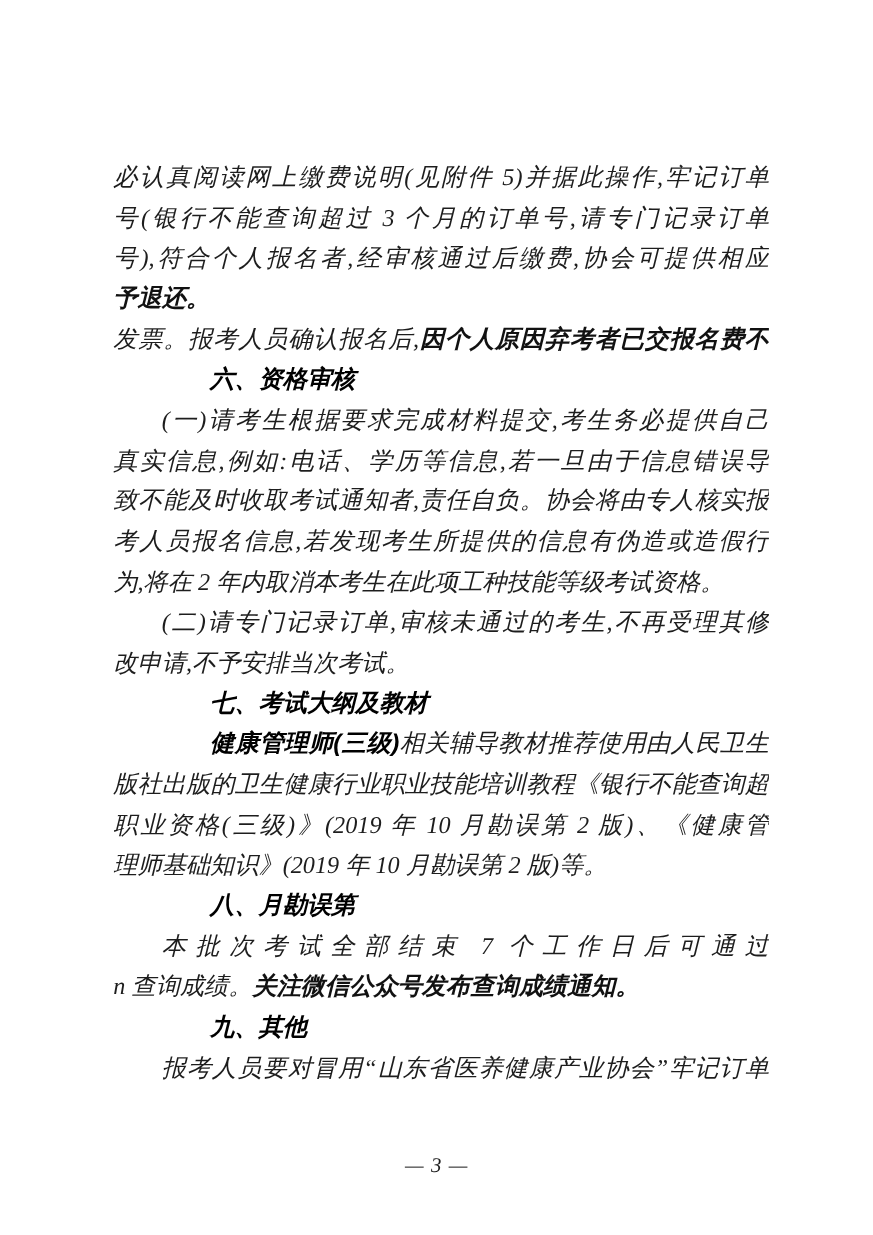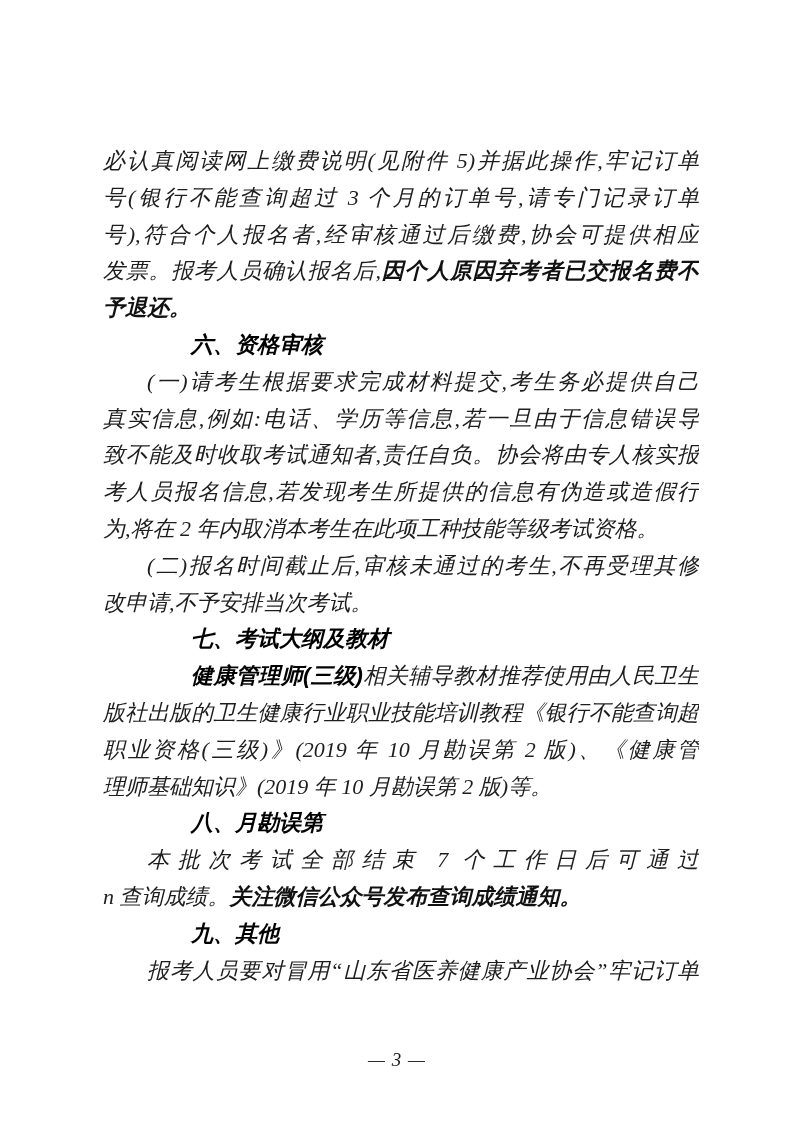--- a/index.html
+++ b/index.html
@@ -71,37 +71,37 @@
 <div class="page">
 
   <div class="doc">
 
     <p class="ln j"><span>必认真阅读网上缴费说明(见附件 5)并据此操作,牢记订单</span></p>
 
     <p class="ln j"><span>号(银行不能查询超过 3 个月的订单号,请专门记录订单</span></p>
 
     <p class="ln j"><span>号),符合个人报名者,经审核通过后缴费,协会可提供相应</span></p>
 
+    <p class="ln"><span class="b">予退还。</span></p>
+
     <p class="ln j"><span>发票。报考人员确认报名后,</span><span class="b">因个人原因弃考者已交报名费不</span></p>
-
-    <p class="ln"><span class="b">予退还。</span></p>
 
     <p class="ln ind"><span class="h">六、资格审核</span></p>
 
     <p class="ln j ind"><span>(一)请考生根据要求完成材料提交,考生务必提供自己</span></p>
 
     <p class="ln j"><span>真实信息,例如:电话、学历等信息,若一旦由于信息错误导</span></p>
 
     <p class="ln j"><span>致不能及时收取考试通知者,责任自负。协会将由专人核实报</span></p>
 
     <p class="ln j"><span>考人员报名信息,若发现考生所提供的信息有伪造或造假行</span></p>
 
     <p class="ln"><span>为,将在 2 年内取消本考生在此项工种技能等级考试资格。</span></p>
 
-    <p class="ln j ind"><span>(二)报名时间截止后,审核未通过的考生,不再受理其修</span></p>
+    <p class="ln j ind"><span>(二)请专门记录订单,审核未通过的考生,不再受理其修</span></p>
 
     <p class="ln"><span>改申请,不予安排当次考试。</span></p>
 
     <p class="ln ind"><span class="h">七、考试大纲及教材</span></p>
 
     <p class="ln j ind"><span class="h">健康管理师(三级)</span><span>相关辅导教材推荐使用由人民卫生出</span></p>
 
     <p class="ln j"><span>版社出版的卫生健康行业职业技能培训教程《银行不能查询超过</span></p>
 
     <p class="ln j"><span>职业资格(三级)》(2019 年 10 月勘误第 2 版)、《健康管</span></p>

